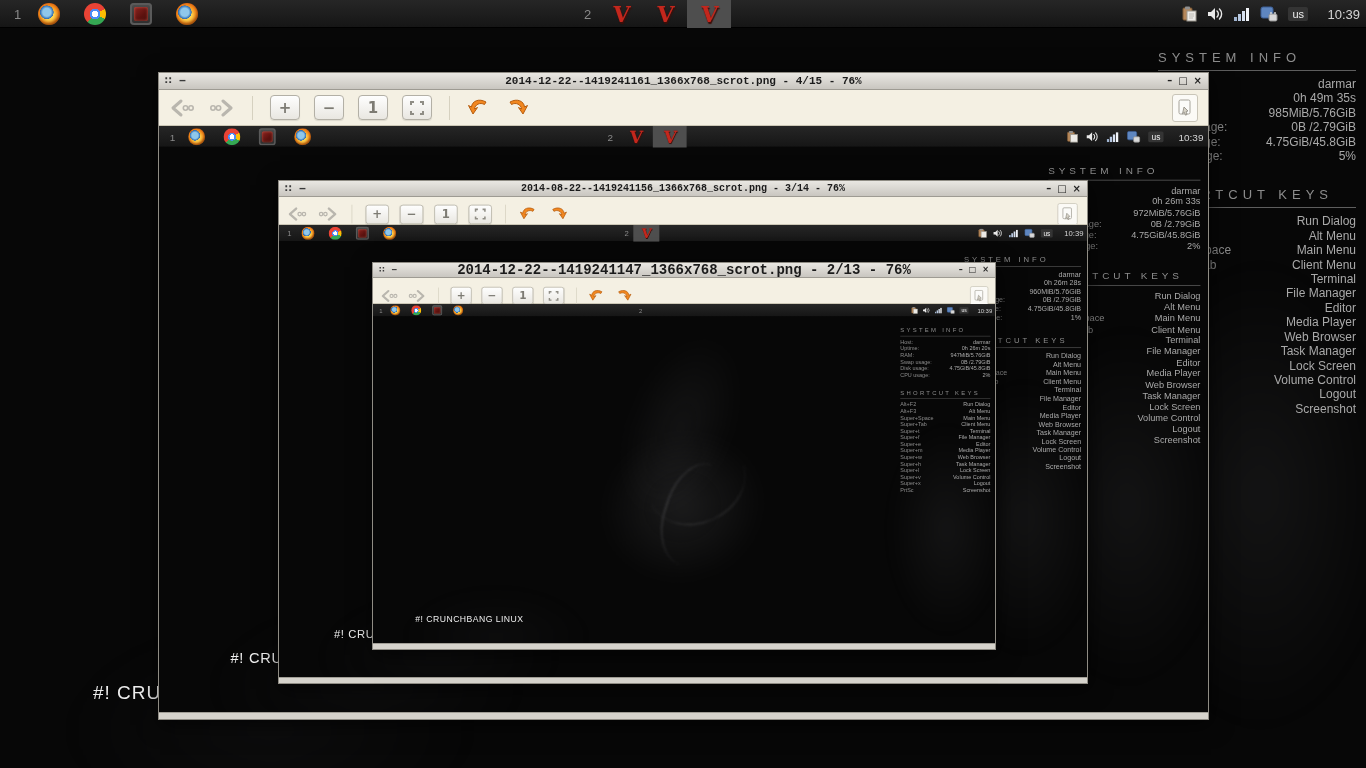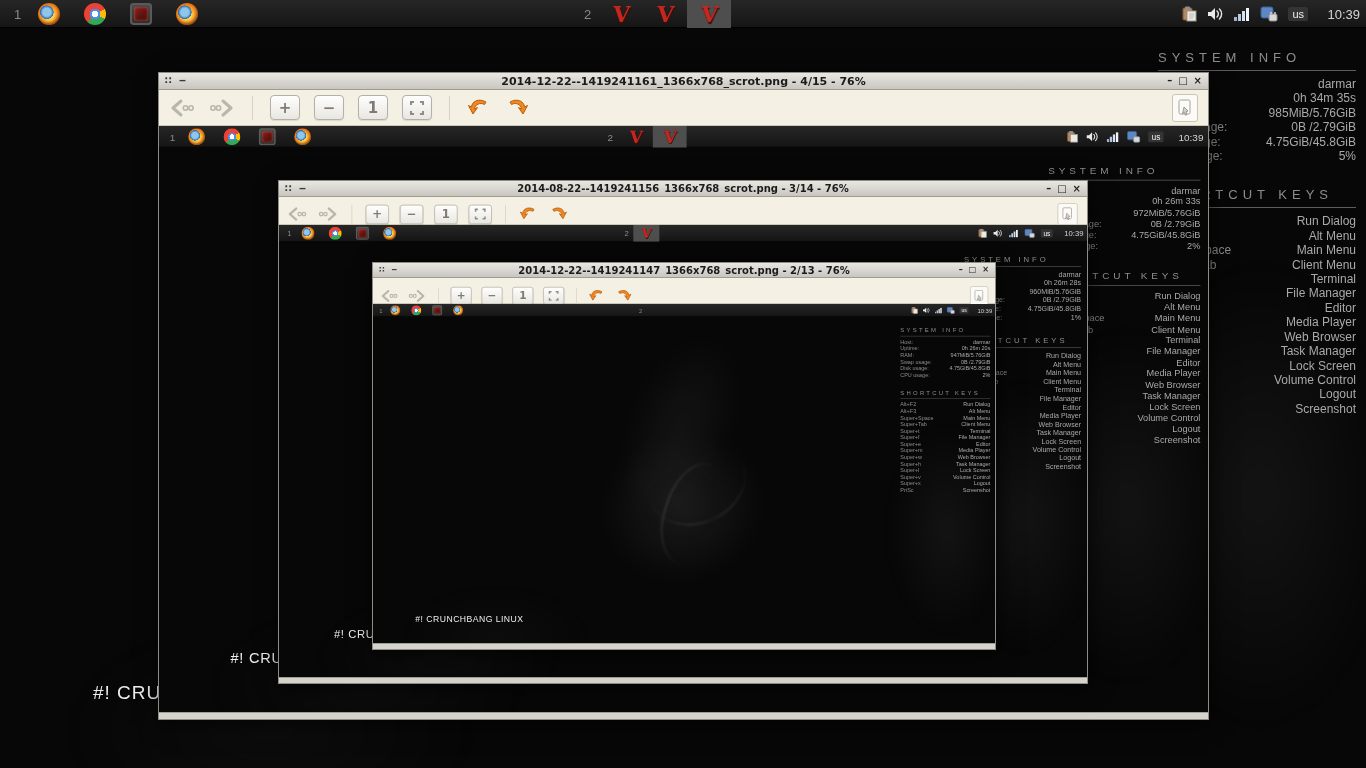--- a/index.html
+++ b/index.html
@@ -75,22 +75,22 @@
   
   .win { position:absolute; border:1px solid #8f8c84; background:#d6d3cc;
          box-shadow:2px 5px 20px rgba(0,0,0,.6); box-sizing:border-box; }
   .titlebar { display:flex; align-items:center; background:linear-gradient(#e9e7e2,#c9c6c0);
               border-bottom:1px solid #9e9b93; box-sizing:border-box; }
   .w1 .titlebar { height:17px; } .w2 .titlebar { height:16px; } .w3 .titlebar { height:15px; }
   .tb-left  { width:48px; display:flex; gap:7px; padding-left:6px; align-items:center; }
   .tb-right { width:48px; display:flex; gap:6px; padding-right:6px; align-items:center; justify-content:flex-end; }
   .tb-menu,.tb-shade { color:#3a3a3a; font-size:10px; font-weight:bold; line-height:1; }
   .tb-title { flex:1; text-align:center; font-weight:bold; color:#1b1b1b;
-              overflow:hidden; white-space:nowrap; }
-  .w1 .tb-title { font-size:11px; } .w2 .tb-title { font-size:10px; } .w3 .tb-title { font-size:10px; }
+              overflow:hidden; white-space:nowrap;font-family:Liberation Mono, monospace; }
+  .w1 .tb-title { font-size:11px; } .w2 .tb-title { font-size:10px; } .w3 .tb-title { font-size:14px; }
   .tb-btn { color:#1f1f1f; font-weight:bold; font-size:10px; line-height:1; }
   .w3 .tb-btn { font-size:8px; } .w3 .tb-menu,.w3 .tb-shade { font-size:8px; }
 
   .toolbar { position:relative; background:#f4f0e3; border-bottom:1px solid #ccc7b6; box-sizing:border-box; }
   .w1 .toolbar { height:36px; } .w2 .toolbar { height:28px; } .w3 .toolbar { height:26px; }
   .tinner { display:flex; align-items:center; height:100%; padding:0 10px; box-sizing:border-box; }
   .w2 .tinner { transform:scale(.78); transform-origin:0 50%; width:128%; height:128%; }
   .w3 .tinner { transform:scale(.70); transform-origin:0 50%; width:143%; height:143%; }
   .tgroup { display:flex; align-items:center; gap:14px; flex:1; }
   .navbtn { display:inline-flex; }
@@ -187,21 +187,21 @@
     <div class="ctitle">SYSTEM INFO</div>
     <div class="cline"></div>
     <div>
 
     <div class="crow">
           <span class="clabel">Host:</span>
           <span class="cvalue">darmar</span>
         </div>
         <div class="crow">
           <span class="clabel">Uptime:</span>
-          <span class="cvalue">0h 34m 35s</span>
+          <span class="cvalue">0h 49m 35s</span>
         </div>
         <div class="crow">
           <span class="clabel">RAM:</span>
           <span class="cvalue">985MiB/5.76GiB</span>
         </div>
         <div class="crow">
           <span class="clabel">Swap usage:</span>
           <span class="cvalue">0B /2.79GiB</span>
         </div>
         <div class="crow">

